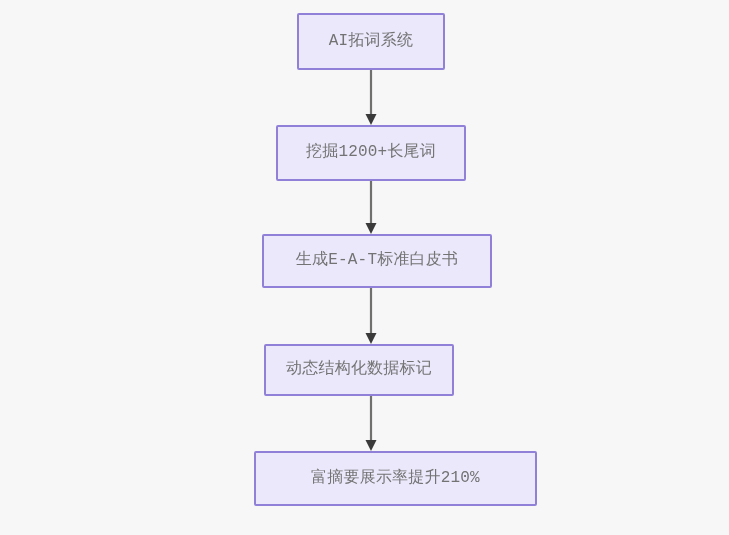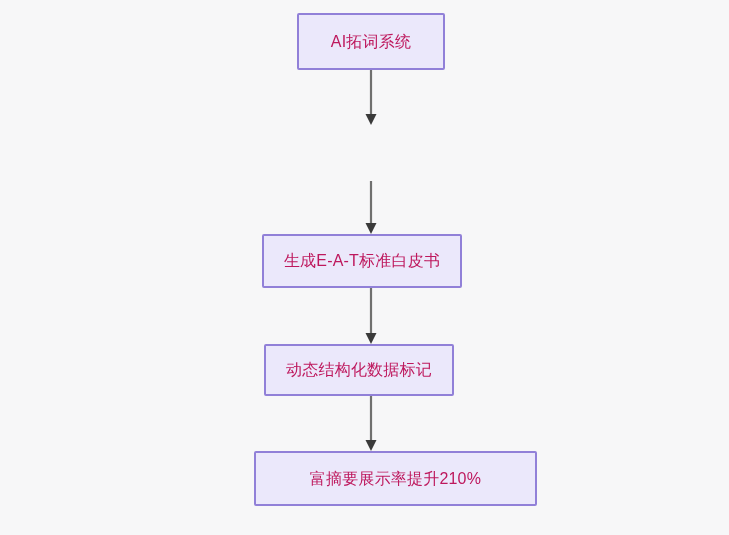--- a/index.html
+++ b/index.html
@@ -25,26 +25,26 @@
 
   .flow-node {
     position: absolute;
     box-sizing: border-box;
     background: #ebe8fb;
     border: 2px solid #9180d8;
     border-radius: 2px;
     display: flex;
     align-items: center;
     justify-content: center;
-    color: #be185d;
+    color: #737373;
     font-size: 16px;
     line-height: 1.2;
     letter-spacing: 0.2px;
     white-space: nowrap;
-    font-family: Liberation Sans, sans-serif;
+    font-family: Liberation Mono, monospace;
   }
 
   .node-label {
     display: block;
     text-align: center;
     padding: 0 10px;
   }
 
   
   .flow-edge {
@@ -86,22 +86,25 @@
     <g>
       <line class="edge-line" x1="371" y1="396" x2="371" y2="442"></line>
       <polygon class="edge-arrow" points="371,451 365.5,440 376.5,440"></polygon>
     </g>
   </svg>
 
   <div class="flow-node" id="n1" style="left: 297px; top: 13px; width: 148px; height: 57px;">
     <span class="node-label">AI拓词系统</span>
   </div>
 
+  <div class="flow-node" id="n2" style="left: 276px; top: 125px; width: 190px; height: 56px;">
+    <span class="node-label">挖掘1200+长尾词</span>
+  </div>
 
-  <div class="flow-node" id="n3" style="left: 262px; top: 234px; width: 200px; height: 54px; justify-content: center;">
+  <div class="flow-node" id="n3" style="left: 262px; top: 234px; width: 230px; height: 54px; justify-content: center;">
     <span class="node-label">生成E-A-T标准白皮书</span>
   </div>
 
   <div class="flow-node" id="n4" style="left: 264px; top: 344px; width: 190px; height: 52px;">
     <span class="node-label">动态结构化数据标记</span>
   </div>
 
   <div class="flow-node" id="n5" style="left: 254px; top: 451px; width: 283px; height: 55px;">
     <span class="node-label">富摘要展示率提升210%</span>
   </div>

